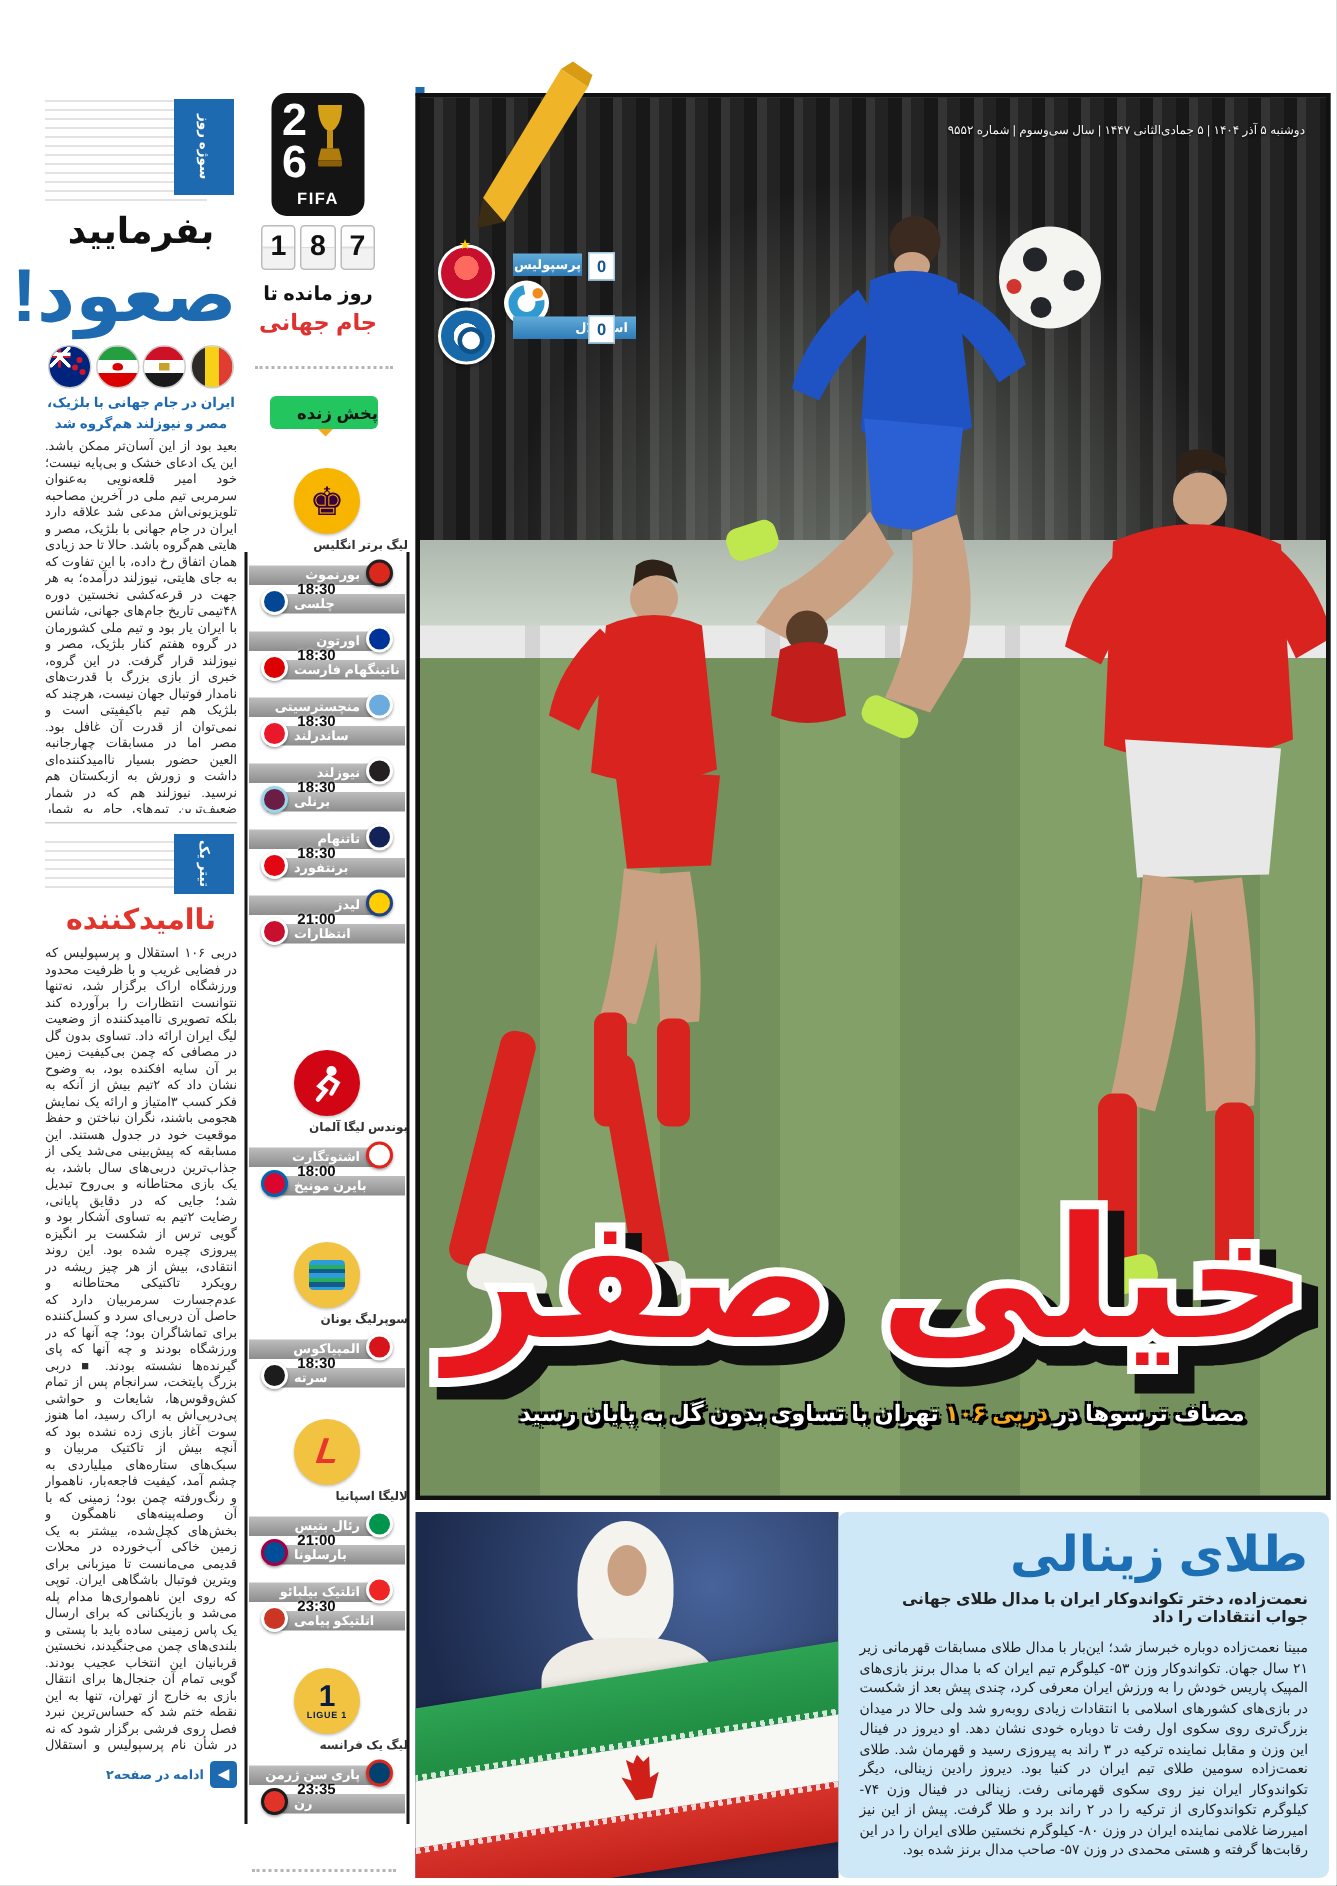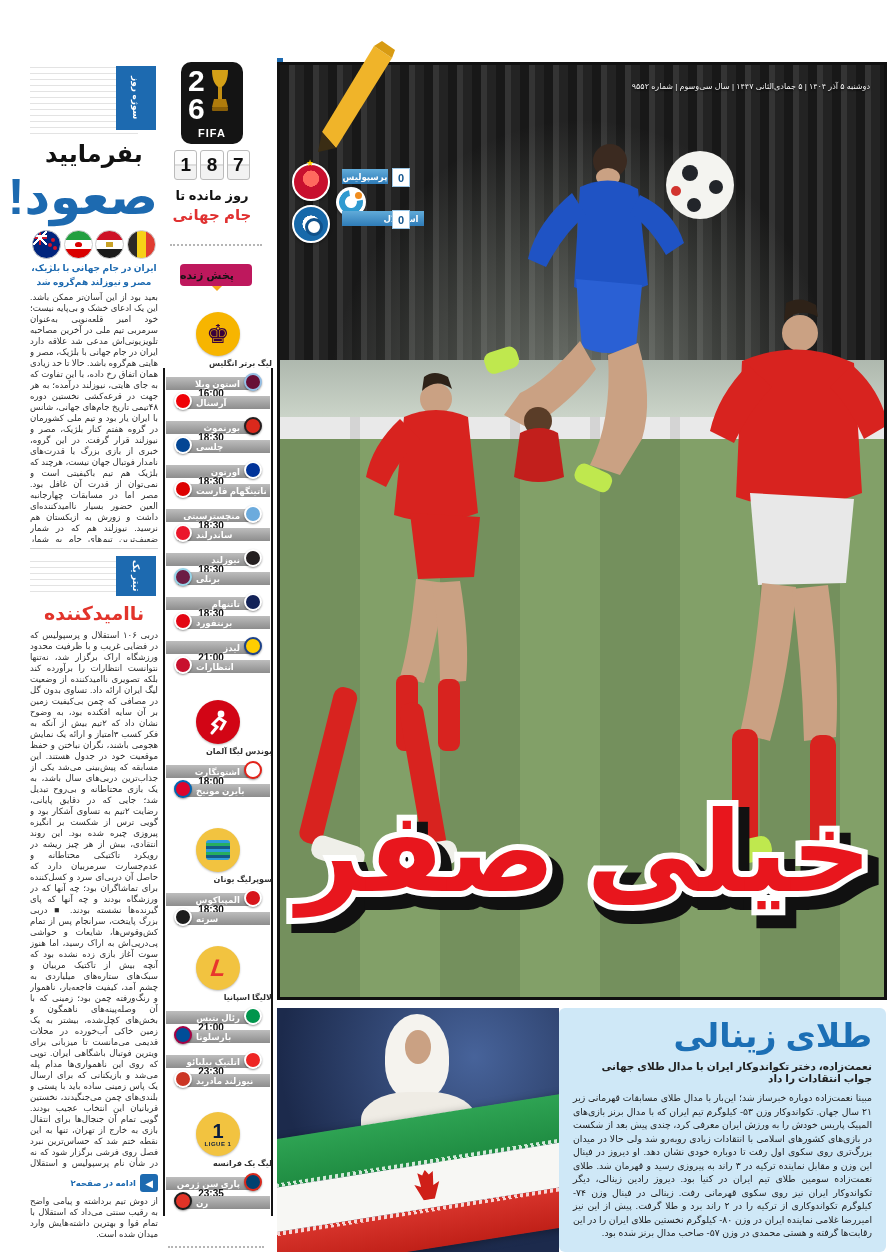--- a/index.html
+++ b/index.html
@@ -43,22 +43,22 @@
   .fifa-six{position:absolute;left:7px;top:30px;font-size:30px;font-weight:900;}
   .fifa-word{position:absolute;left:0;right:0;bottom:5px;text-align:center;font-size:11px;font-weight:900;letter-spacing:1px;}
   .flip-row{position:absolute;left:174px;top:150px;width:76px;display:flex;gap:3px;}
   .flip{width:23px;height:28px;background:linear-gradient(#fdfdfd 0 48%,#ddd 48% 52%,#f2f2f2 52%);border:1px solid #bbb;border-radius:3px;
         font-size:19px;font-weight:900;color:#111;display:flex;align-items:center;justify-content:center;}
   .cd1{position:absolute;left:160px;top:188px;width:104px;text-align:center;font-size:13px;font-weight:900;color:#111;}
   .cd2{position:absolute;left:160px;top:206px;width:104px;text-align:center;font-size:15px;font-weight:900;color:#e03131;}
   .dotline{position:absolute;border-top:2px dotted #b5b5b5;}
   
   .vrule{position:absolute;width:2px;background:#141414;}
-  .live-tag{position:absolute;left:180px;top:264px;width:72px;height:22px;background:#be185d;border-radius:4px;
-            color:#141414;font-weight:900;font-size:11px;display:flex;align-items:center;justify-content:flex-start;}
+  .live-tag{position:absolute;left:180px;top:264px;width:72px;height:22px;background:#22c55e;border-radius:4px;
+            color:#141414;font-weight:900;font-size:11px;display:flex;align-items:center;justify-content:flex-end;}
   .live-tag::after{content:"";position:absolute;left:32px;bottom:-5px;border-left:5px solid transparent;
             border-right:5px solid transparent;border-top:5px solid #f6a81c;}
   .league{position:absolute;left:164px;width:108px;}
   .league-logo{width:44px;height:44px;border-radius:50%;margin:0 auto;display:flex;align-items:center;justify-content:center;
                box-shadow:0 1px 2px rgba(0,0,0,.25);}
   .league-name{text-align:right;font-size:8px;font-weight:bold;color:#333;margin-top:3px;height:11px;}
   .match{position:relative;height:44px;}
   .mbar{position:absolute;height:13px;width:92px;background:linear-gradient(#bdbdbd,#8d8d8d);color:#fff;
         font-size:8.6px;font-weight:bold;display:flex;align-items:center;}
   .mbarA{top:1px;left:2px;justify-content:flex-end;padding-right:18px;box-sizing:border-box;}
@@ -158,21 +158,20 @@
     <span>تیتر یک</span>
   </div>
   <div class="headline-red2" style="top:602px;" dir="rtl">ناامیدکننده</div>
   <div class="bodytext" style="top:630px;height:540px;overflow:hidden;" dir="rtl">دربی ۱۰۶ استقلال و پرسپولیس که در فضایی غریب و با ظرفیت محدود ورزشگاه اراک برگزار شد، نه‌تنها نتوانست انتظارات را برآورده کند بلکه تصویری ناامیدکننده از وضعیت لیگ ایران ارائه داد. تساوی بدون گل در مصافی که چمن بی‌کیفیت زمین بر آن سایه افکنده بود، به وضوح نشان داد که ۲تیم بیش از آنکه به فکر کسب ۳امتیاز و ارائه یک نمایش هجومی باشند، نگران نباختن و حفظ موقعیت خود در جدول هستند. این مسابقه که پیش‌بینی می‌شد یکی از جذاب‌ترین دربی‌های سال باشد، به یک بازی محتاطانه و بی‌روح تبدیل شد؛ جایی که در دقایق پایانی، رضایت ۲تیم به تساوی آشکار بود و گویی ترس از شکست بر انگیزه پیروزی چیره شده بود. این روند انتقادی، بیش از هر چیز ریشه در رویکرد تاکتیکی محتاطانه و عدم‌جسارت سرمربیان دارد که حاصل آن دربی‌ای سرد و کسل‌کننده برای تماشاگران بود؛ چه آنها که در ورزشگاه بودند و چه آنها که پای گیرنده‌ها نشسته بودند. ■ دربی بزرگ پایتخت، سرانجام پس از تمام کش‌وقوس‌ها، شایعات و حواشی پی‌درپی‌اش به اراک رسید، اما هنوز سوت آغاز بازی زده نشده بود که آنچه بیش از تاکتیک مربیان و سبک‌های ستاره‌های میلیاردی به چشم آمد، کیفیت فاجعه‌بار، ناهموار و رنگ‌ورفته چمن بود؛ زمینی که با آن وصله‌پینه‌های ناهمگون و بخش‌های کچل‌شده، بیشتر به یک زمین خاکی آب‌خورده در محلات قدیمی می‌مانست تا میزبانی برای ویترین فوتبال باشگاهی ایران. توپی که روی این ناهمواری‌ها مدام پله می‌شد و بازیکنانی که برای ارسال یک پاس زمینی ساده باید با پستی و بلندی‌های چمن می‌جنگیدند، نخستین قربانیان این انتخاب عجیب بودند. گویی تمام آن جنجال‌ها برای انتقال بازی به خارج از تهران، تنها به این نقطه ختم شد که حساس‌ترین نبرد فصل روی فرشی برگزار شود که نه در شأن نام پرسپولیس و استقلال است و نه مجالی برای نمایش زیبایی‌های فنی فوتبال باقی می‌گذارد؛ تصویری که در لحظات ابتدایی توی ذوق هر بیننده‌ای زد و کیفیت فنی بازی را زیر سایه سنگین خود برد. ■ موضوعی که پیش از آغاز بازی حتی از کیفیت زمین نیز خبرسازتر بود، رسیدن منیر الحدادی به بازی و قرار گرفتن نامش در ترکیب اصلی بود. در حالی که تا پنجشنبه هم خبرهای ناامیدکننده‌ای از اردوی استقلال به گوش می‌رسید و بسیاری گمان می‌کردند ستاره مراکشی-اسپانیایی آبی‌پوشان به‌دلیل کشیدگی همسترینگ شانس حضور در دربی را از دست داده، قرار گرفتن نام او در ترکیب اصلی، بزرگ‌ترین غافلگیری ریکاردو ساپینتو برای این نبرد حساس بود. این حضور ناگهانی که به‌نظر می‌رسد نتیجه یک مبارزه سخت و شبانه‌روزی میان کادر پزشکی استقلال و زمان بوده، یک ریسک بزرگ اما ضروری برای استقلال محسوب می‌شد، زیرا الحدادی نه‌تنها یک مهره کلیدی در خط هافبک تهاجمی است، بلکه حضورش در میدان بار روانی سنگینی را</div>
   <div class="bodytext" style="top:1172px;" dir="rtl">
     <div class="cont-row">
       <span class="cont-chip">◀</span>
       <span class="cont-label">ادامه در صفحه‌۲</span>
     </div>
   </div>
-  <div class="bodytext" style="top:1196px;height:48px;overflow:hidden;" dir="rtl">از دوش تیم برداشته و پیامی واضح به رقیب سنتی می‌داد که استقلال با تمام قوا و بهترین داشته‌هایش وارد میدان شده است.</div>
 
   <div class="fifa-box">
     <span class="fifa-two">2</span>
     <span class="fifa-six">6</span>
     <svg width="26" height="46" viewBox="0 0 26 46" style="position:absolute;left:26px;top:6px;">
       <path d="M5 2 h16 c0 10 -3 16 -8 18 c-5 -2 -8 -8 -8 -18 z" fill="#d4a017"></path>
       <rect x="11" y="19" width="4" height="12" fill="#c49012"></rect>
       <path d="M7 31 h12 l2 8 h-16 z" fill="#b07c0c"></path>
       <rect x="5" y="39" width="16" height="4" rx="1" fill="#8a5f08"></rect>
     </svg>
@@ -194,31 +193,20 @@
   <div class="vrule" style="left:271px;top:368px;height:848px;"></div>
 
   <div class="league" style="top:312px;">
     <div class="league-logo" style="background:#f7b500;">
         <span class="glyph-pl">♚</span>
       </div>
     <div class="league-name" dir="rtl">لیگ برتر انگلیس</div>
     <div style="height:6px"></div>
     <div class="match">
       <div class="mbar mbarA">
-          <span>استون ویلا</span>
-          <span class="badge" style="background: rgb(103, 14, 54); border-color: rgb(149, 191, 229);"></span>
-        </div>
-      <div class="mtime">16:00</div>
-      <div class="mbar mbarB">
-          <span class="badge" style="background: rgb(239, 1, 7); border-color: rgb(255, 255, 255);"></span>
-          <span>آرسنال</span>
-        </div>
-    </div>
-    <div class="match">
-      <div class="mbar mbarA">
           <span>بورنموث</span>
           <span class="badge" style="background: rgb(218, 41, 28); border-color: rgb(36, 31, 32);"></span>
         </div>
       <div class="mtime">18:30</div>
       <div class="mbar mbarB">
           <span class="badge" style="background: rgb(3, 70, 148); border-color: rgb(255, 255, 255);"></span>
           <span>چلسی</span>
         </div>
     </div>
     <div class="match">
@@ -337,21 +325,21 @@
         </div>
     </div>
     <div class="match">
       <div class="mbar mbarA">
           <span>اتلتیک بیلبائو</span>
           <span class="badge" style="background: rgb(238, 37, 35); border-color: rgb(255, 255, 255);"></span>
         </div>
       <div class="mtime">23:30</div>
       <div class="mbar mbarB">
           <span class="badge" style="background: rgb(203, 53, 36); border-color: rgb(255, 255, 255);"></span>
-          <span>نیوزلند مادرید</span>
+          <span>اتلتیکو پیامی</span>
         </div>
     </div>
   </div>
 
   <div class="league" style="top:1112px;">
     <div class="league-logo" style="background:#f2c340;">
       <span class="glyph-l1">
         <span class="one">1</span>
         <span class="txt">LIGUE 1</span>
       </span>
@@ -439,20 +427,23 @@
       <div class="sbar" style="top:6px;" dir="rtl">پرسپولیس</div>
       <div class="sscore" style="top:5px;">0</div>
       <div class="sbar" style="top:48px;padding-left:36px;" dir="rtl">استقلال</div>
       <div class="sscore" style="top:47px;">0</div>
     </div>
 
     <svg class="lead-svg" width="604" height="180" viewBox="0 0 604 180">
       <text x="592" y="138" text-anchor="end" font-family="Liberation Sans, DejaVu Sans, sans-serif" font-size="112" font-weight="900" fill="#111" stroke="#111" stroke-width="18" transform="translate(8,10)">خیلی صفر</text>
       <text x="592" y="138" text-anchor="end" font-family="Liberation Sans, DejaVu Sans, sans-serif" font-size="112" font-weight="900" fill="#e8161d" stroke="#ffffff" stroke-width="12" paint-order="stroke">خیلی صفر</text>
     </svg>
+    <div class="lead-sub" dir="rtl">
+      <span>مصاف ترسوها در </span><span class="hl">دربی ۱۰۶</span><span> تهران با تساوی بدون گل به پایان رسید</span>
+    </div>
   </div>
   <svg class="pencil" viewBox="0 0 100 115">
     <polygon points="40,108 96,18 78,6 26,92" fill="#f0b429"></polygon>
     <polygon points="40,108 26,92 22,112" fill="#3a2d14"></polygon>
     <polygon points="96,18 78,6 86,1 99,10" fill="#d89b12"></polygon>
   </svg>
 
   <div class="bphoto">
     <div class="hijab"></div>
     <div class="face"></div>

